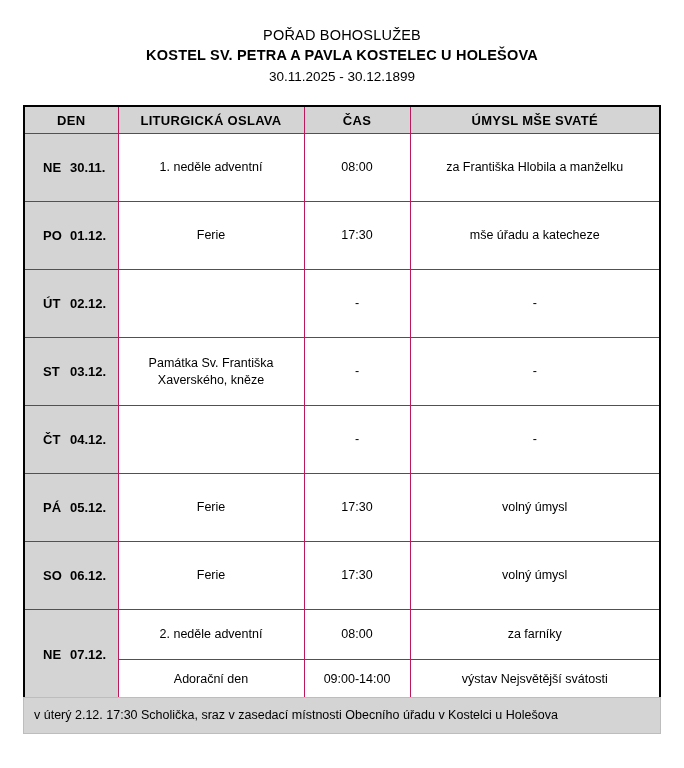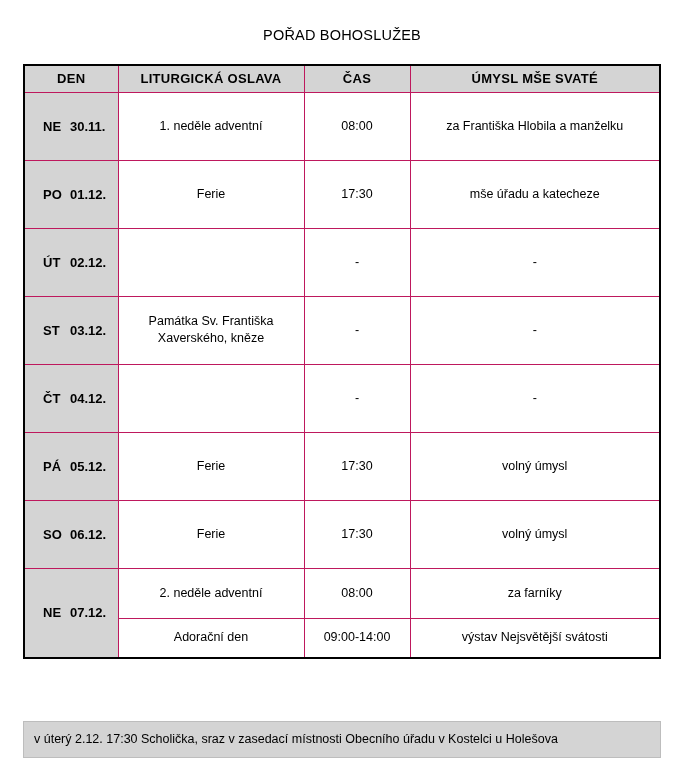--- a/index.html
+++ b/index.html
@@ -87,37 +87,39 @@
     line-height: 1.35;
     padding: 3px 12px;
   }
   tr.row { height: 68px; }
   tr.row-tall { height: 50px; }
   tr.row-tall2 { height: 40px; }
 
   .note {
     position: absolute;
     left: 23px;
-    top: 721px;
+    top: 697px;
     width: 638px;
     box-sizing: border-box;
     background: #d4d4d4;
     border: 1px solid #bdbdbd;
     padding: 8px 10px 9px 10px;
     font-size: 12.5px;
     line-height: 1.45;
   }
 </style>
 </head>
 <body>
 
 <div class="page">
 
   <div class="header">
     <div class="line1">POŘAD BOHOSLUŽEB</div>
+    <div class="line2">KOSTEL SV. PETRA A PAVLA KOSTELEC U HOLEŠOVA</div>
+    <div class="line3">30.11.2025 - 30.12.1899</div>
   </div>
 
   <div class="table-wrap">
     <table class="schedule">
       <colgroup>
         <col class="c-day">
         <col class="c-cel">
         <col class="c-time">
         <col class="c-int">
       </colgroup>

